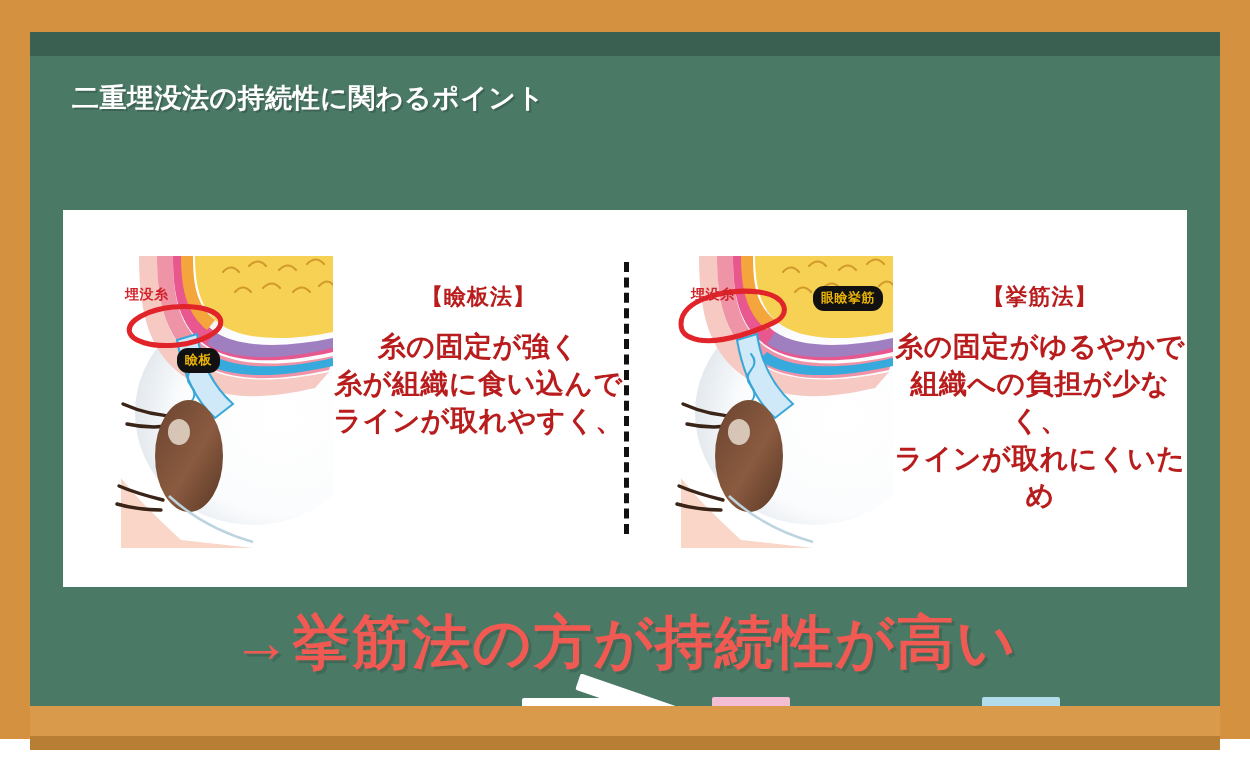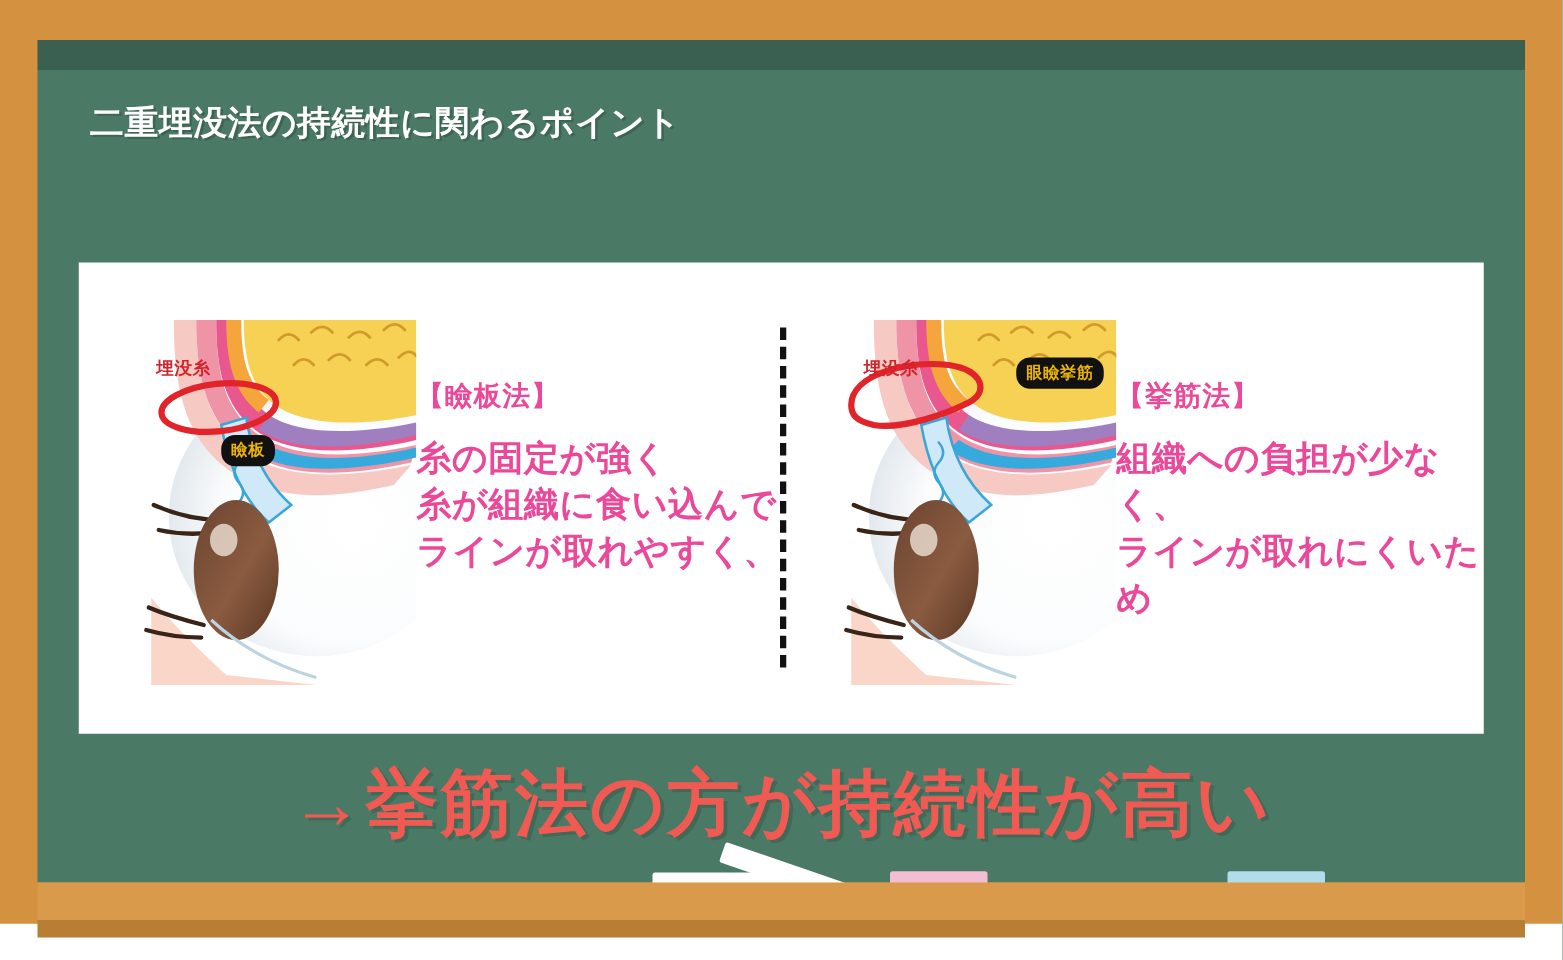--- a/index.html
+++ b/index.html
@@ -85,23 +85,23 @@
     position: relative;
     width: 230px; height: 300px;
     margin-top: 38px;
     flex: 0 0 230px;
   }
   .panel-left  .fig { margin-left: 40px; }
   .panel-right .fig { margin-left: 34px; }
 
   .copy {
     flex: 1 1 auto;
-    text-align: left;
-    padding-top: 92px;
-    color: #ec4899;
+    text-align: center;
+    padding-top: 72px;
+    color: #b91c1c;
   }
   .copy .tag {
     font-size: 22px;
     font-weight: bold;
     letter-spacing: 1px;
     margin-bottom: 16px;
   }
   .copy .line {
     font-size: 28px;
     font-weight: bold;
@@ -332,20 +332,21 @@
                      C 96 82, 60 96, 36 92 C 22 89, 18 84, 18 76 Z" fill="none" stroke="#e1232a" stroke-width="5" stroke-linecap="round"></path>
           </g>
         </svg>
 
         <span class="label-red lbl-suture-r">埋没糸</span>
         <span class="badge badge-levator">眼瞼挙筋</span>
       </div>
 
       <div class="copy">
         <div class="tag">【挙筋法】</div>
+        <div class="line">糸の固定がゆるやかで</div>
         <div class="line">組織への負担が少なく、</div>
         <div class="line">ラインが取れにくいため</div>
       </div>
     </div>
 
   </div>
 
   <div class="conclusion">→挙筋法の方が持続性が高い</div>
 
   <div class="chalk chalk-white-flat"></div>

